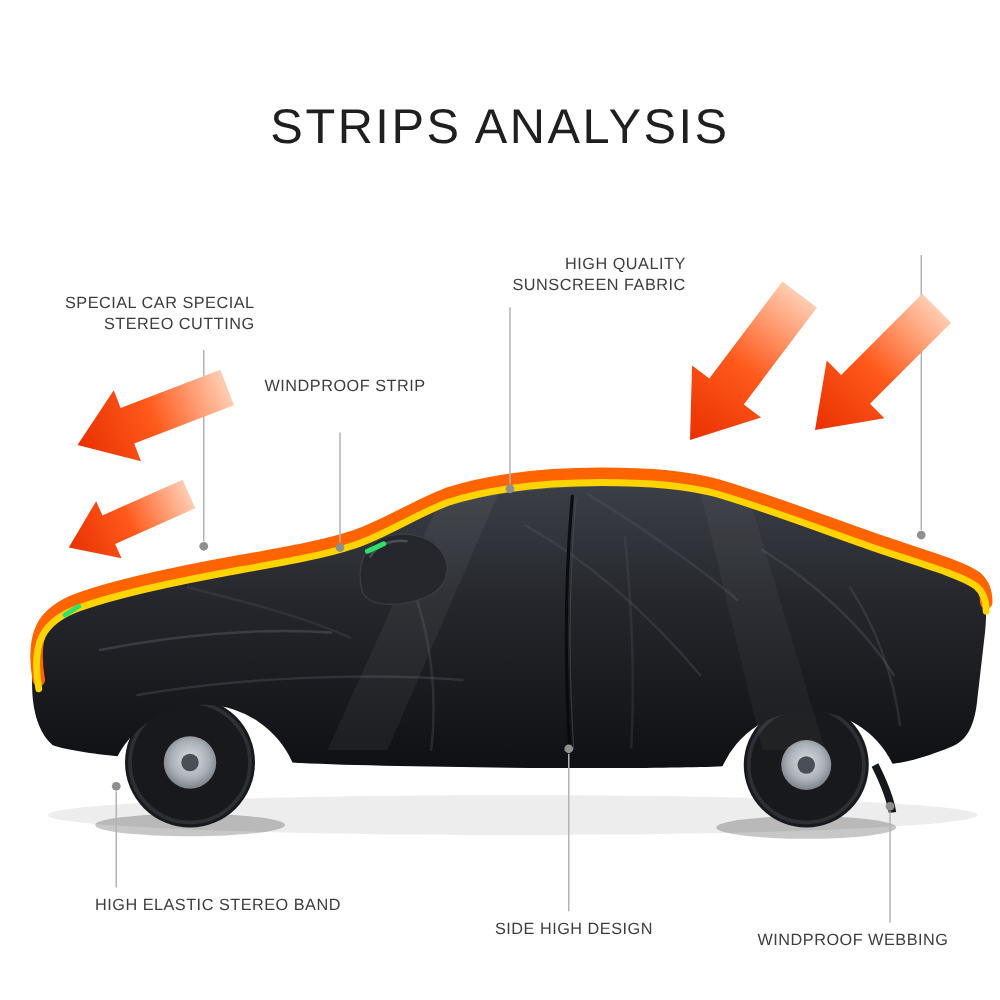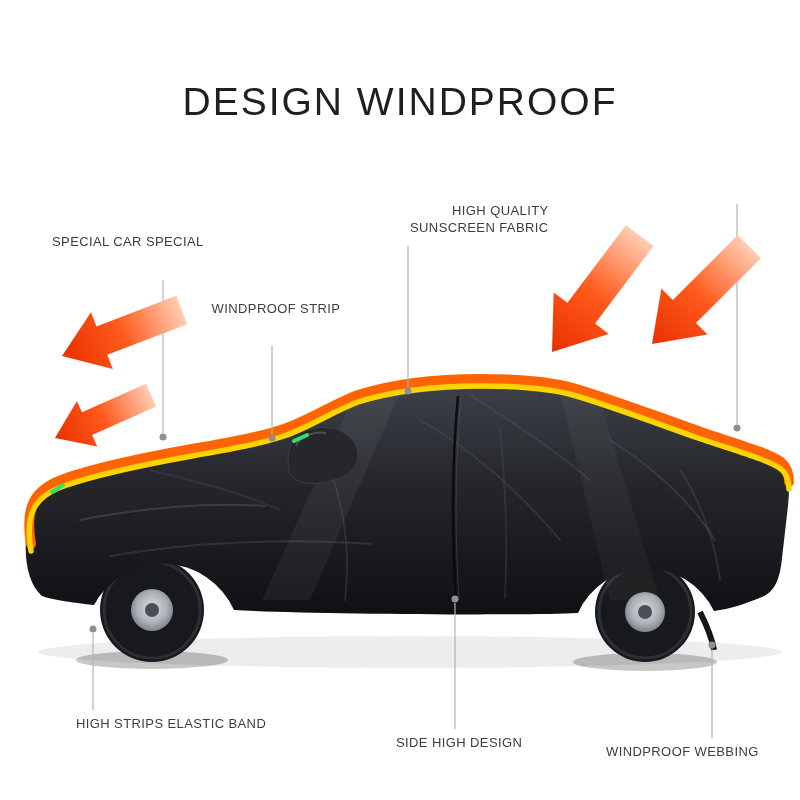--- a/index.html
+++ b/index.html
@@ -24,21 +24,21 @@
   #lab-reflective{left:566px;top:165px;width:184px;text-align:right;}
   #lab-elastic{left:76px;top:715px;}
   #lab-sidedoor{left:396px;top:734px;}
   #lab-windproof{left:606px;top:743px;}
 </style>
 </head>
 <body>
 
 <div class="canvas">
 
-  <h1 class="title">DESIGN WINDPROOF</h1>
+  <h1 class="title">STRIPS ANALYSIS</h1>
 
   <svg class="stage" viewBox="0 0 800 800" xmlns="http://www.w3.org/2000/svg">
     <defs>
       <linearGradient id="coverGrad" x1="0" y1="0" x2="0" y2="1">
         <stop offset="0" style="stop-color:var(--cover-top)"></stop>
         <stop offset="0.42" style="stop-color:var(--cover-mid)"></stop>
         <stop offset="1" style="stop-color:var(--cover-bottom)"></stop>
       </linearGradient>
       <linearGradient id="arrowGrad" x1="0" y1="0" x2="1" y2="0">
         <stop offset="0" style="stop-color:var(--arrow-head)"></stop>
@@ -158,34 +158,35 @@
     <g>
       <path d="M0,0 L45,-32 L45,-16 L135,-16 L135,16 L45,16 L45,32 Z" fill="url(#arrowGrad)" transform="translate(62,356) rotate(-21) scale(0.95)"></path>
       <path d="M0,0 L45,-32 L45,-16 L135,-16 L135,16 L45,16 L45,32 Z" fill="url(#arrowGrad)" transform="translate(55,438) rotate(-24) scale(0.78)"></path>
       <path d="M0,0 L45,-32 L45,-16 L135,-16 L135,16 L45,16 L45,32 Z" fill="url(#arrowGrad)" transform="translate(552,352) rotate(-53) scale(1.08)"></path>
       <path d="M0,0 L45,-32 L45,-16 L135,-16 L135,16 L45,16 L45,32 Z" fill="url(#arrowGrad)" transform="translate(652,344) rotate(-45) scale(1.02)"></path>
     </g>
   </svg>
 
   <div class="label" id="lab-stereo">
     <span>SPECIAL CAR SPECIAL</span>
+    <span>STEREO CUTTING</span>
   </div>
 
   <div class="label" id="lab-earcap">
     <span>WINDPROOF STRIP</span>
   </div>
 
   <div class="label" id="lab-sunscreen">
     <span>HIGH QUALITY</span>
     <span>SUNSCREEN FABRIC</span>
   </div>
 
 
   <div class="label" id="lab-elastic">
-    <span>HIGH STRIPS ELASTIC BAND</span>
+    <span>HIGH ELASTIC STEREO BAND</span>
   </div>
 
   <div class="label" id="lab-sidedoor">
     <span>SIDE HIGH DESIGN</span>
   </div>
 
   <div class="label" id="lab-windproof">
     <span>WINDPROOF WEBBING</span>
   </div>
 

